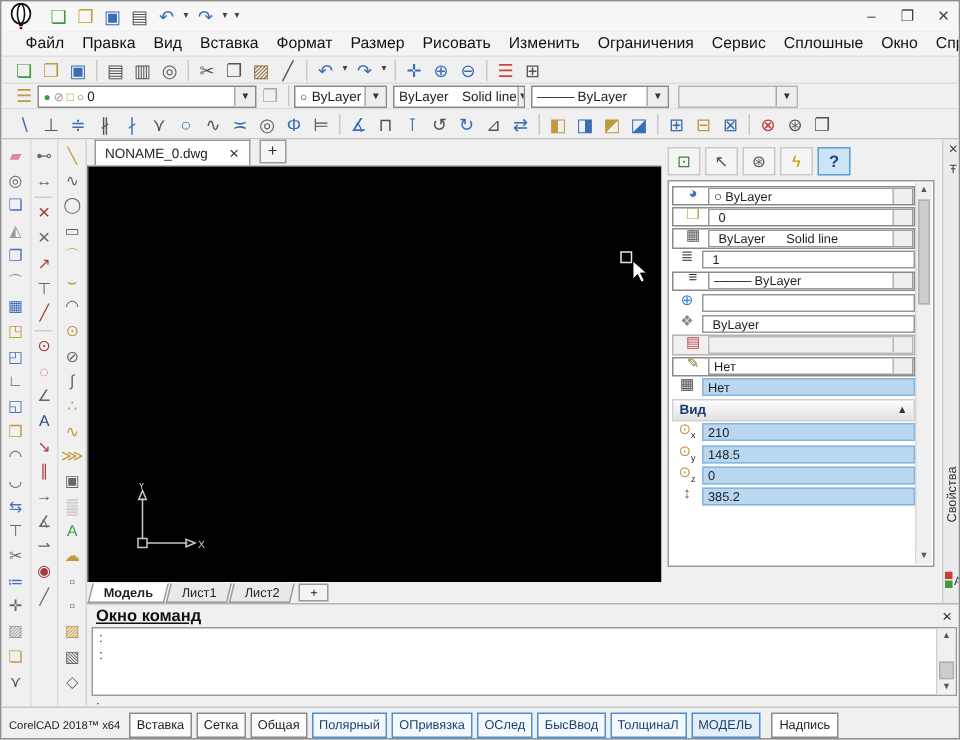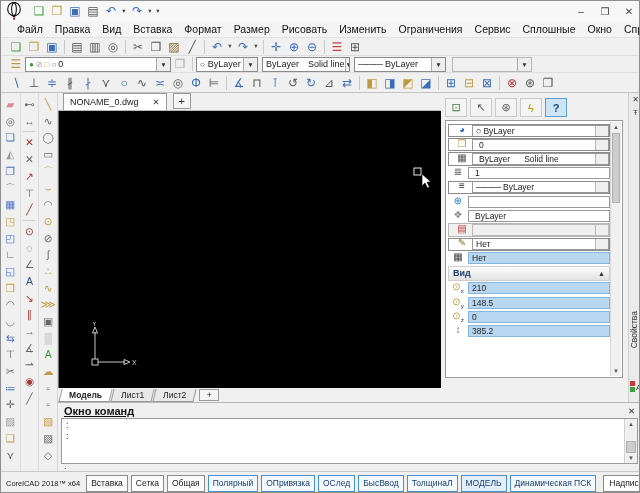--- a/index.html
+++ b/index.html
@@ -543,21 +543,20 @@
 
     <span class="sbtn">Вставка</span>
         <span class="sbtn">Сетка</span>
         <span class="sbtn">Общая</span>
         <span class="sbtn on">Полярный</span>
         <span class="sbtn on">ОПривязка</span>
         <span class="sbtn on">ОСлед</span>
         <span class="sbtn on">БысВвод</span>
         <span class="sbtn on">ТолщинаЛ</span>
         <span class="sbtn on strong">МОДЕЛЬ</span>
-        <span class="sbtn on">Динамическая ПСК</span>
       </div>
     <div id="annot">
       <span>Надпись</span>
 
     </div>
 
   </div>
 
 </div>
 

